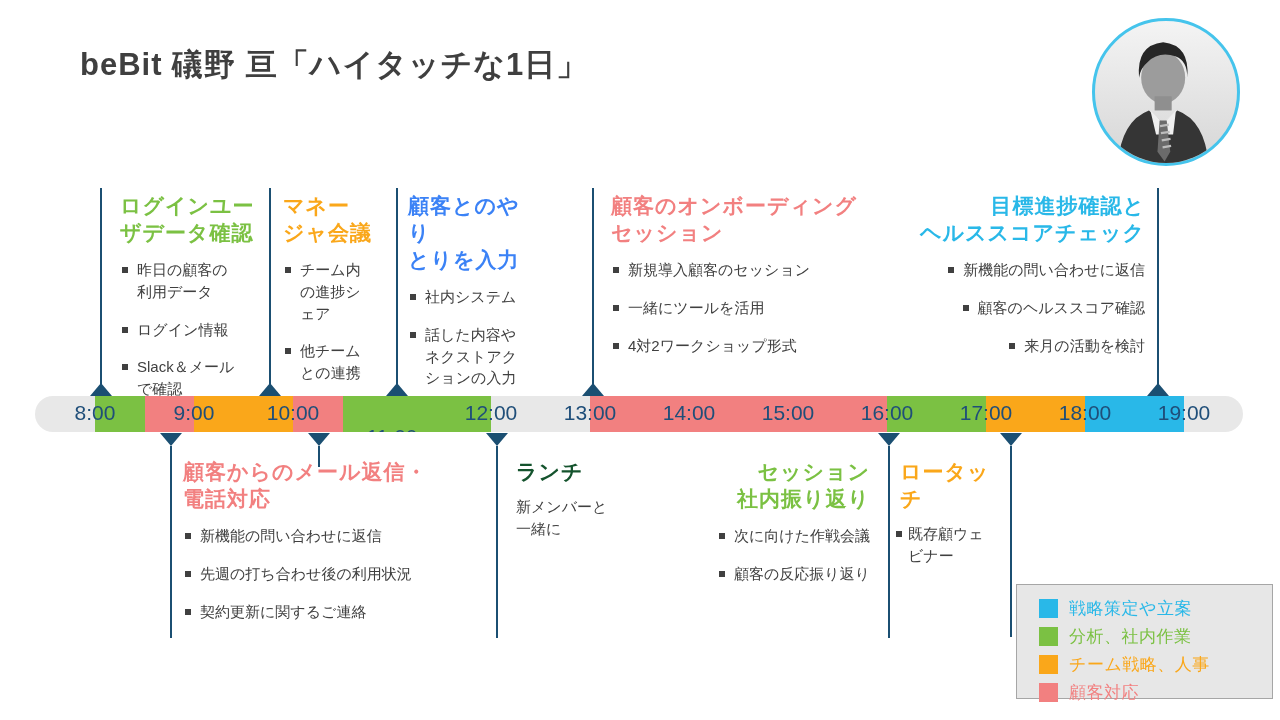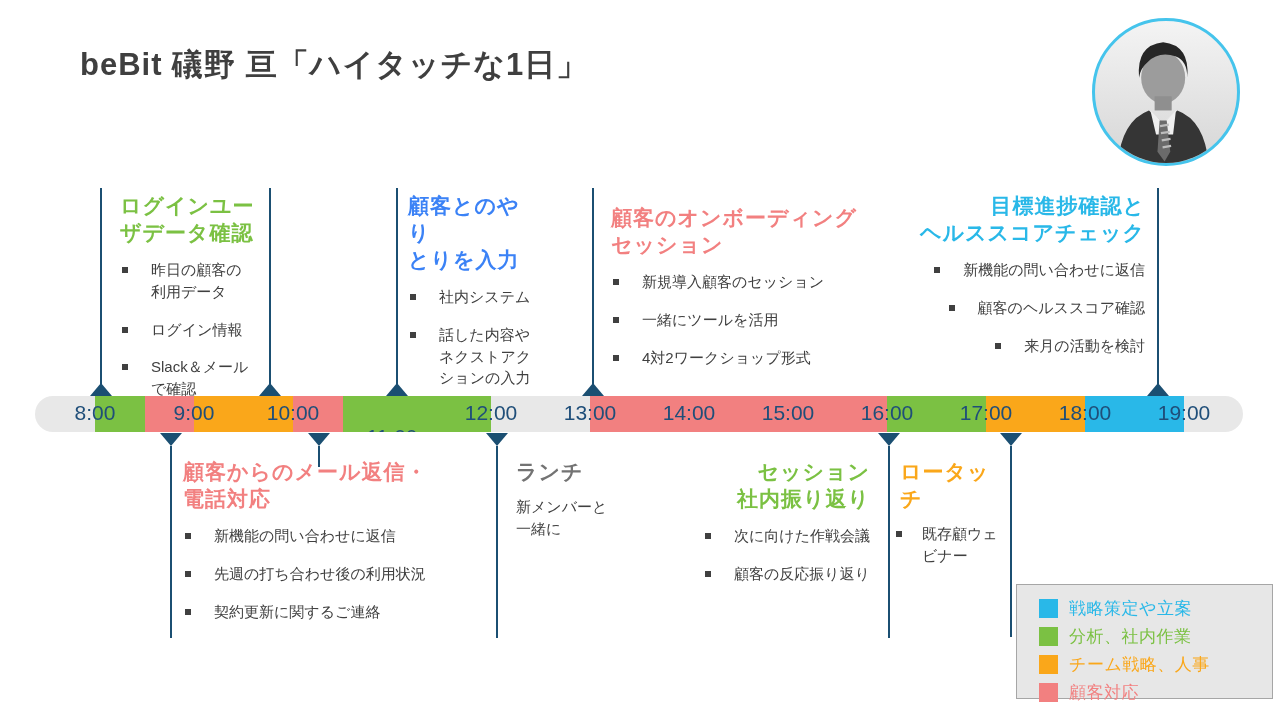--- a/index.html
+++ b/index.html
@@ -22,21 +22,21 @@
           border-right:11px solid transparent;border-bottom:13px solid #1b4f72;}
   .tri-down{position:absolute;width:0;height:0;border-left:11px solid transparent;
           border-right:11px solid transparent;border-top:13px solid #1b4f72;}
 
   
   .ann{position:absolute;}
   .ann-h{font-size:21px;font-weight:bold;line-height:27px;letter-spacing:1px;}
   .ann-h span{display:block;}
   .ann.right{text-align:right;}
   .blist{margin:13px 0 0 0;padding:0;list-style:none;}
-  .blist li{display:flex;align-items:flex-start;margin:0 0 16px 0;font-size:15px;line-height:1.45;color:#404040;gap:14px;}
+  .blist li{display:flex;align-items:flex-start;margin:0 0 16px 0;font-size:15px;line-height:1.45;color:#404040;}
   .ann.right .blist li{justify-content:flex-end;}
   .bm{flex:0 0 auto;width:6px;height:6px;background:#404040;margin:8px 9px 0 2px;}
   .btext{display:inline-block;}
   .lunch-body{margin-top:11px;font-size:15px;line-height:1.45;color:#404040;}
 
   
   .legend{position:absolute;left:1016px;top:584px;width:257px;height:115px;background:#e7e7e7;
           border:1px solid #a6a6a6;box-sizing:border-box;padding:12px 0 0 22px;}
   .legend-item{display:flex;align-items:center;height:22px;margin-bottom:6px;}
   .legend-sq{width:19px;height:19px;margin-right:11px;flex:0 0 auto;}
@@ -75,39 +75,55 @@
           <span class="bm"></span>
           <span class="btext" style="width:100px">ログイン情報</span>
         </li>
       <li>
           <span class="bm"></span>
           <span class="btext" style="width:100px">Slack＆メールで確認</span>
         </li>
     </ul>
   </div>
 
+  <div class="ann" style="left:283px;top:192px;width:96px;">
+    <div class="ann-h" style="color: rgb(250, 167, 26);">
+      <span>マネー</span>
+        <span>ジャ会議</span>
+    </div>
+    <ul class="blist">
+      <li>
+          <span class="bm"></span>
+          <span class="btext" style="width:68px">チーム内の進捗シェア</span>
+        </li>
+      <li>
+          <span class="bm"></span>
+          <span class="btext" style="width:68px">他チームとの連携</span>
+        </li>
+    </ul>
+  </div>
 
   <div class="ann" style="left:408px;top:192px;width:128px;">
     <div class="ann-h" style="color: #3b82f6;">
       <span>顧客とのやり</span>
         <span>とりを入力</span>
     </div>
     <ul class="blist">
       <li>
           <span class="bm"></span>
           <span class="btext" style="width:100px">社内システム</span>
         </li>
       <li>
           <span class="bm"></span>
           <span class="btext" style="width:100px">話した内容やネクストアクションの入力</span>
         </li>
     </ul>
   </div>
 
-  <div class="ann" style="left:611px;top:204px;width:255px;">
+  <div class="ann" style="left:611px;top:192px;width:255px;">
     <div class="ann-h" style="color: rgb(242, 128, 128);">
       <span>顧客のオンボーディング</span>
         <span>セッション</span>
     </div>
     <ul class="blist">
       <li>
           <span class="bm"></span>
           <span class="btext">新規導入顧客のセッション</span>
         </li>
       <li>
@@ -157,21 +173,21 @@
           <span class="btext">先週の打ち合わせ後の利用状況</span>
         </li>
       <li>
           <span class="bm"></span>
           <span class="btext">契約更新に関するご連絡</span>
         </li>
     </ul>
   </div>
 
   <div class="ann" style="left:516px;top:458px;width:120px;">
-    <div class="ann-h" style="color: #737373;">
+    <div class="ann-h" style="color: #14532d;">
       <span>ランチ</span>
     </div>
     <div class="lunch-body" style="width:100px">新メンバーと一緒に</div>
   </div>
 
   <div class="ann right" style="left:650px;top:458px;width:220px;">
     <div class="ann-h" style="color: rgb(123, 193, 67);">
       <span>セッション</span>
         <span>社内振り返り</span>
     </div>

